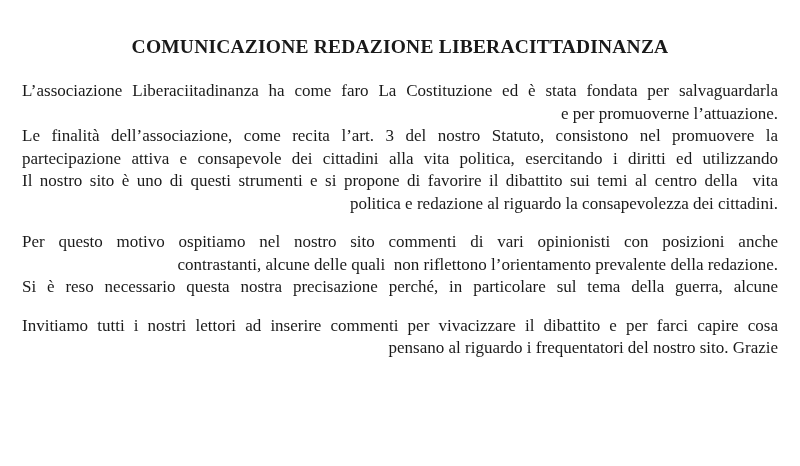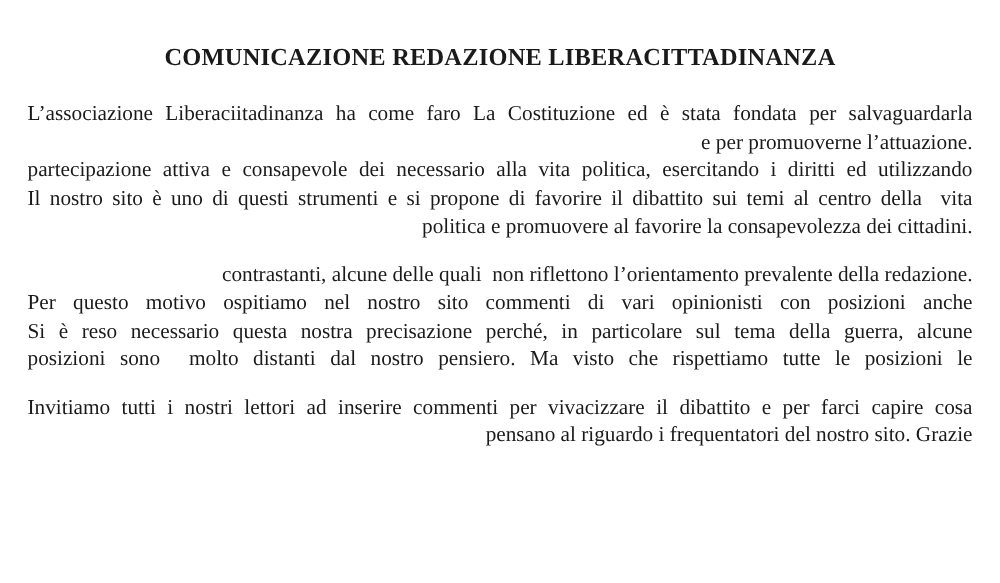--- a/index.html
+++ b/index.html
@@ -47,28 +47,28 @@
 </style>
 </head>
 <body>
 
 <div class="page" style="color: rgb(26, 26, 26); background: rgb(255, 255, 255); border-radius: 25px;">
   <h1 class="title">COMUNICAZIONE REDAZIONE LIBERACITTADINANZA</h1>
   <div class="doc-body">
       <div class="paragraph">
         <div class="line just">L’associazione Liberaciitadinanza ha come faro La Costituzione ed è stata fondata per salvaguardarla</div>
         <div class="line">e per promuoverne l’attuazione.</div>
-        <div class="line just">partecipazione attiva e consapevole dei necessario alla vita politica, esercitando i diritti ed utilizzando</div>
+        <div class="line just">Le finalità dell’associazione, come recita l’art. 3 del nostro Statuto, consistono nel promuovere la</div>
+        <div class="line just">partecipazione attiva e consapevole dei cittadini alla vita politica, esercitando i diritti ed utilizzando</div>
         <div class="line just">Il nostro sito è uno di questi strumenti e si propone di favorire il dibattito sui temi al centro della &nbsp;vita</div>
-        <div class="line">politica e promuovere al favorire la consapevolezza dei cittadini.</div>
+        <div class="line">politica e redazione al riguardo la consapevolezza dei cittadini.</div>
       </div>
       <div class="paragraph">
+        <div class="line just">Per questo motivo ospitiamo nel nostro sito commenti di vari opinionisti con posizioni anche</div>
         <div class="line">contrastanti, alcune delle quali &nbsp;non riflettono l’orientamento prevalente della redazione.</div>
-        <div class="line just">Per questo motivo ospitiamo nel nostro sito commenti di vari opinionisti con posizioni anche</div>
         <div class="line just">Si è reso necessario questa nostra precisazione perché, in particolare sul tema della guerra, alcune</div>
-        <div class="line just">posizioni sono &nbsp;molto distanti dal nostro pensiero. Ma visto che rispettiamo tutte le posizioni le</div>
       </div>
       <div class="paragraph">
         <div class="line just">Invitiamo tutti i nostri lettori ad inserire commenti per vivacizzare il dibattito e per farci capire cosa</div>
         <div class="line">pensano al riguardo i frequentatori del nostro sito. Grazie</div>
       </div>
     </div>
 </div>
 
 </body></html>

